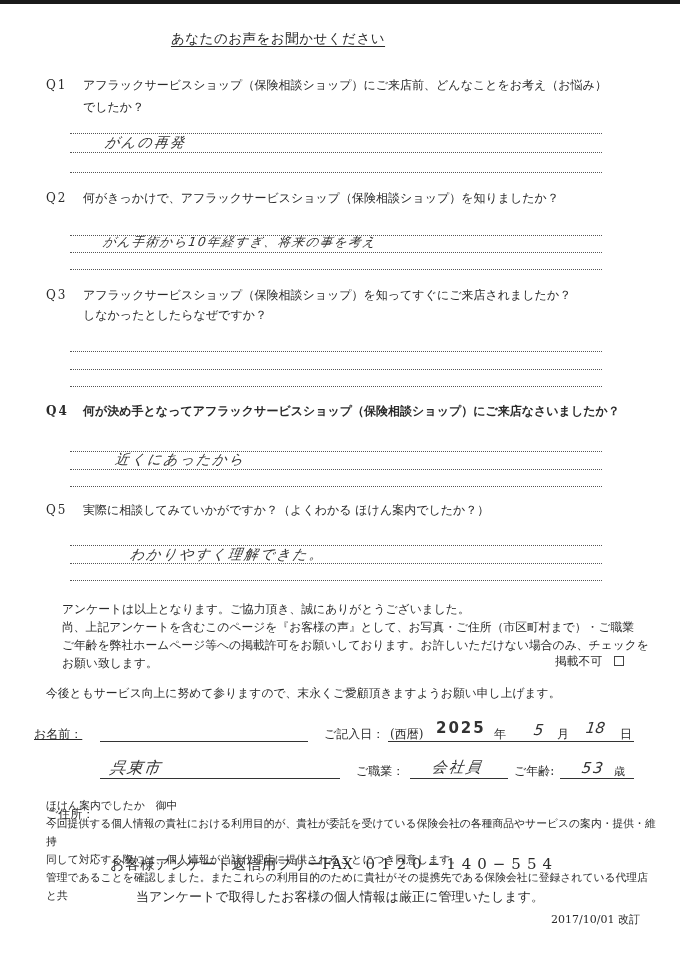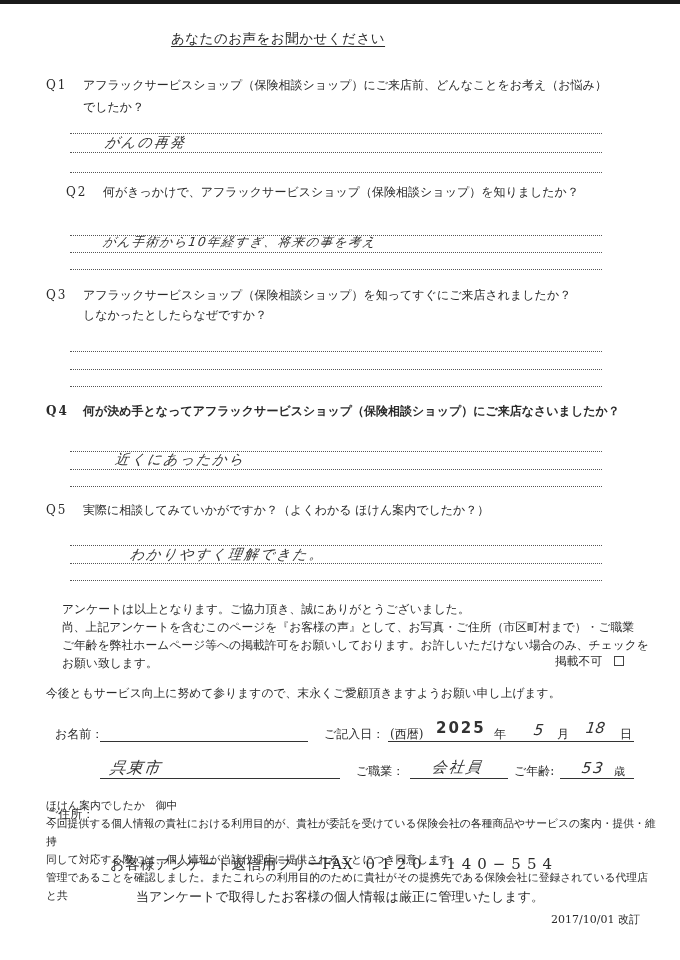--- a/index.html
+++ b/index.html
@@ -52,21 +52,21 @@
 
 <div class="q" style="top:74px;">
   <span class="num">Q1</span><span>アフラックサービスショップ（保険相談ショップ）にご来店前、どんなことをお考え（お悩み）</span>
   <span class="text2">でしたか？</span>
 </div>
 <div class="line" style="top:133px;"></div>
 <div class="line" style="top:152px;"></div>
 <div class="line" style="top:172px;"></div>
 <div class="hand" style="left:105px; top:134px;">がんの再発</div>
 
-<div class="q" style="top:181px;margin-left:20px;">
+<div class="q" style="top:187px;">
   <span class="num">Q2</span><span>何がきっかけで、アフラックサービスショップ（保険相談ショップ）を知りましたか？</span>
 </div>
 <div class="line" style="top:235px;"></div>
 <div class="line" style="top:252px;"></div>
 <div class="line" style="top:269px;"></div>
 <div class="hand" style="left:103px; top:234px; font-size:12.5px; letter-spacing:1.5px;">がん手術から10年経すぎ、将来の事を考え</div>
 
 <div class="q" style="top:284px;">
   <span class="num">Q3</span><span>アフラックサービスショップ（保険相談ショップ）を知ってすぐにご来店されましたか？</span>
   <span class="text2" style="margin-top:-2px;">しなかったとしたらなぜですか？</span>
@@ -95,21 +95,21 @@
   <div>アンケートは以上となります。ご協力頂き、誠にありがとうございました。</div>
   <div>尚、上記アンケートを含むこのページを『お客様の声』として、お写真・ご住所（市区町村まで）・ご職業</div>
   <div>ご年齢を弊社ホームページ等への掲載許可をお願いしております。お許しいただけない場合のみ、チェックを</div>
   <div>お願い致します。</div>
 </div>
 <div class="optout">
   <span>掲載不可</span><span class="checkbox"></span>
 </div>
 <div class="para" style="top:684px;">今後ともサービス向上に努めて参りますので、末永くご愛顧頂きますようお願い申し上げます。</div>
 
-<div class="field-label" style="left:55px; top:726px;">お名前：</div>
+<div class="field-label" style="left:34px; top:726px;text-decoration:underline;">お名前：</div>
 <div class="uline" style="left:100px; top:741px; width:208px;"></div>
 
 <div class="field-label" style="left:324px; top:726px;">ご記入日：</div>
 <div class="uline" style="left:388px; top:741px; width:246px;"></div>
 <div class="field-label" style="left:390px; top:726px;">(西暦)</div>
 <div class="hand" style="left:436px; top:719px; font-size:15px; font-weight:bold; transform:none; font-style:normal;">2025</div>
 <div class="field-label" style="left:494px; top:726px;">年</div>
 <div class="hand" style="left:534px; top:721px; font-size:15px;">5</div>
 <div class="field-label" style="left:557px; top:726px;">月</div>
 <div class="hand" style="left:586px; top:719px; font-size:15px; letter-spacing:0;">18</div>

